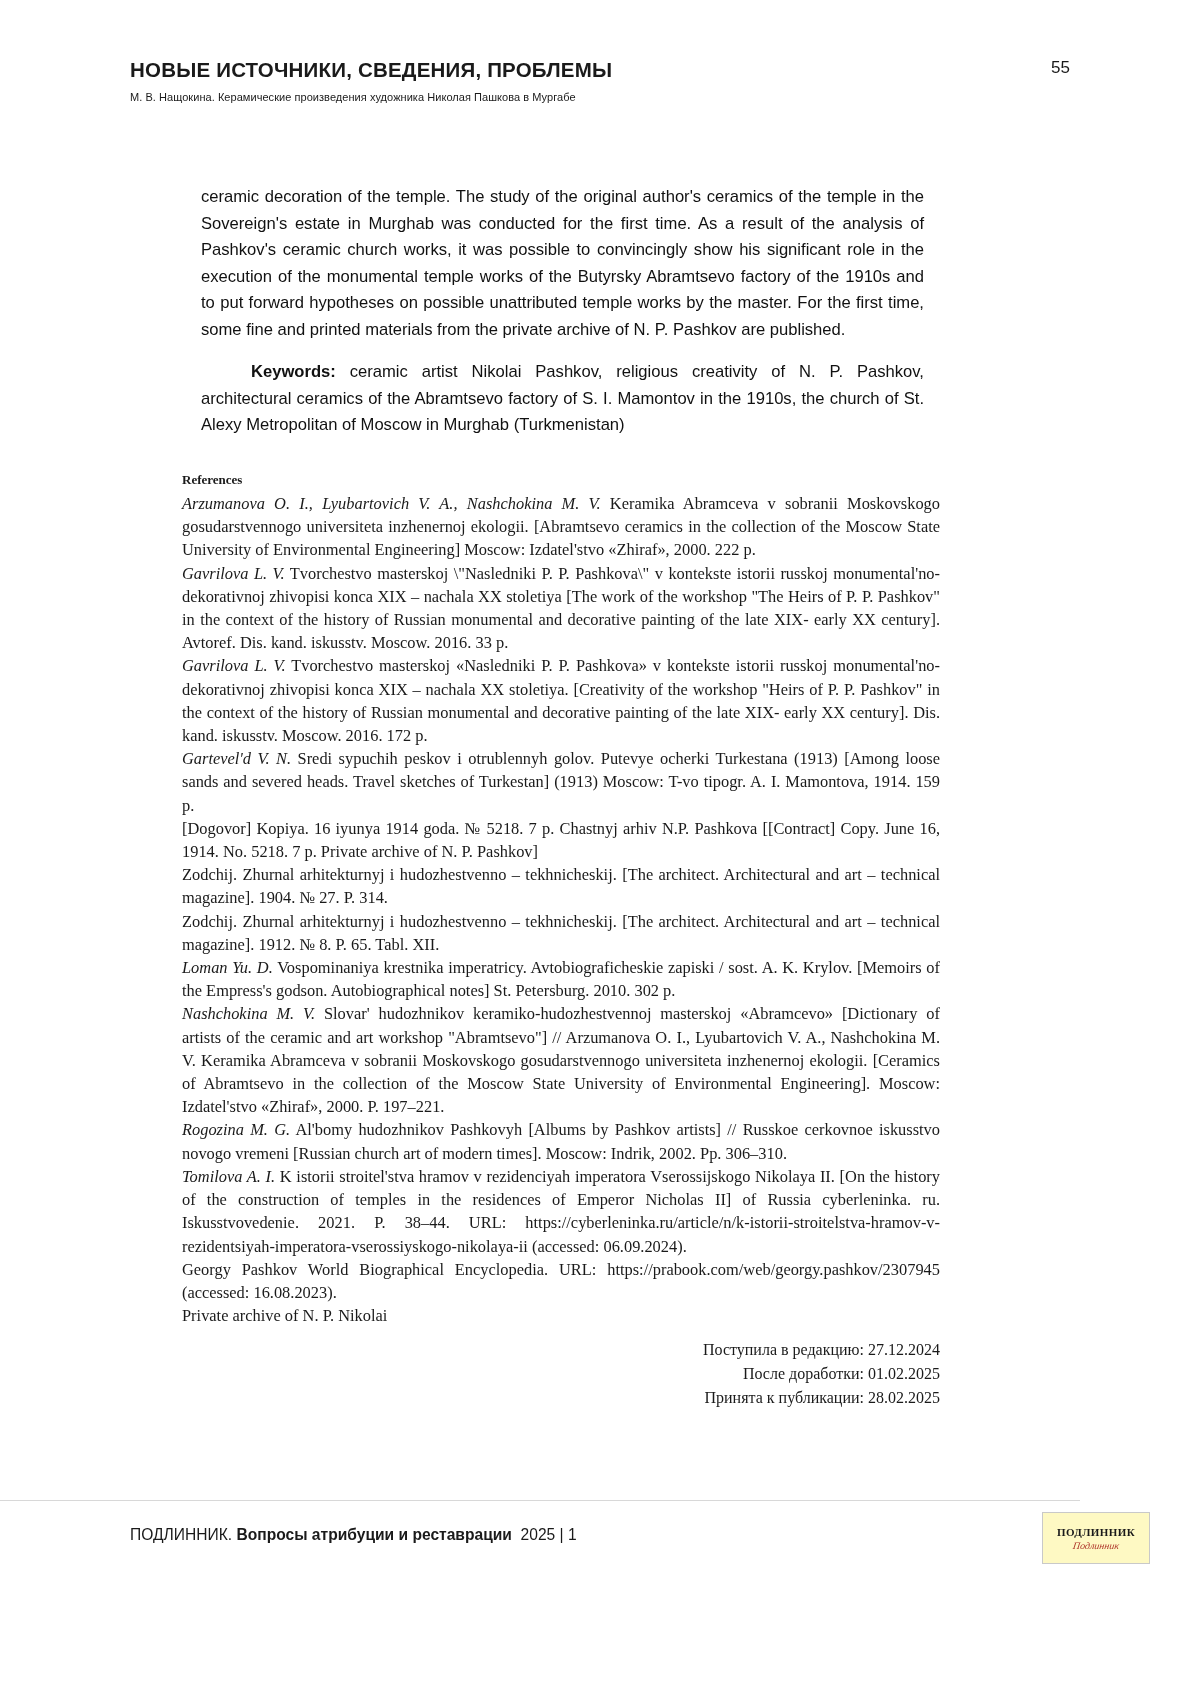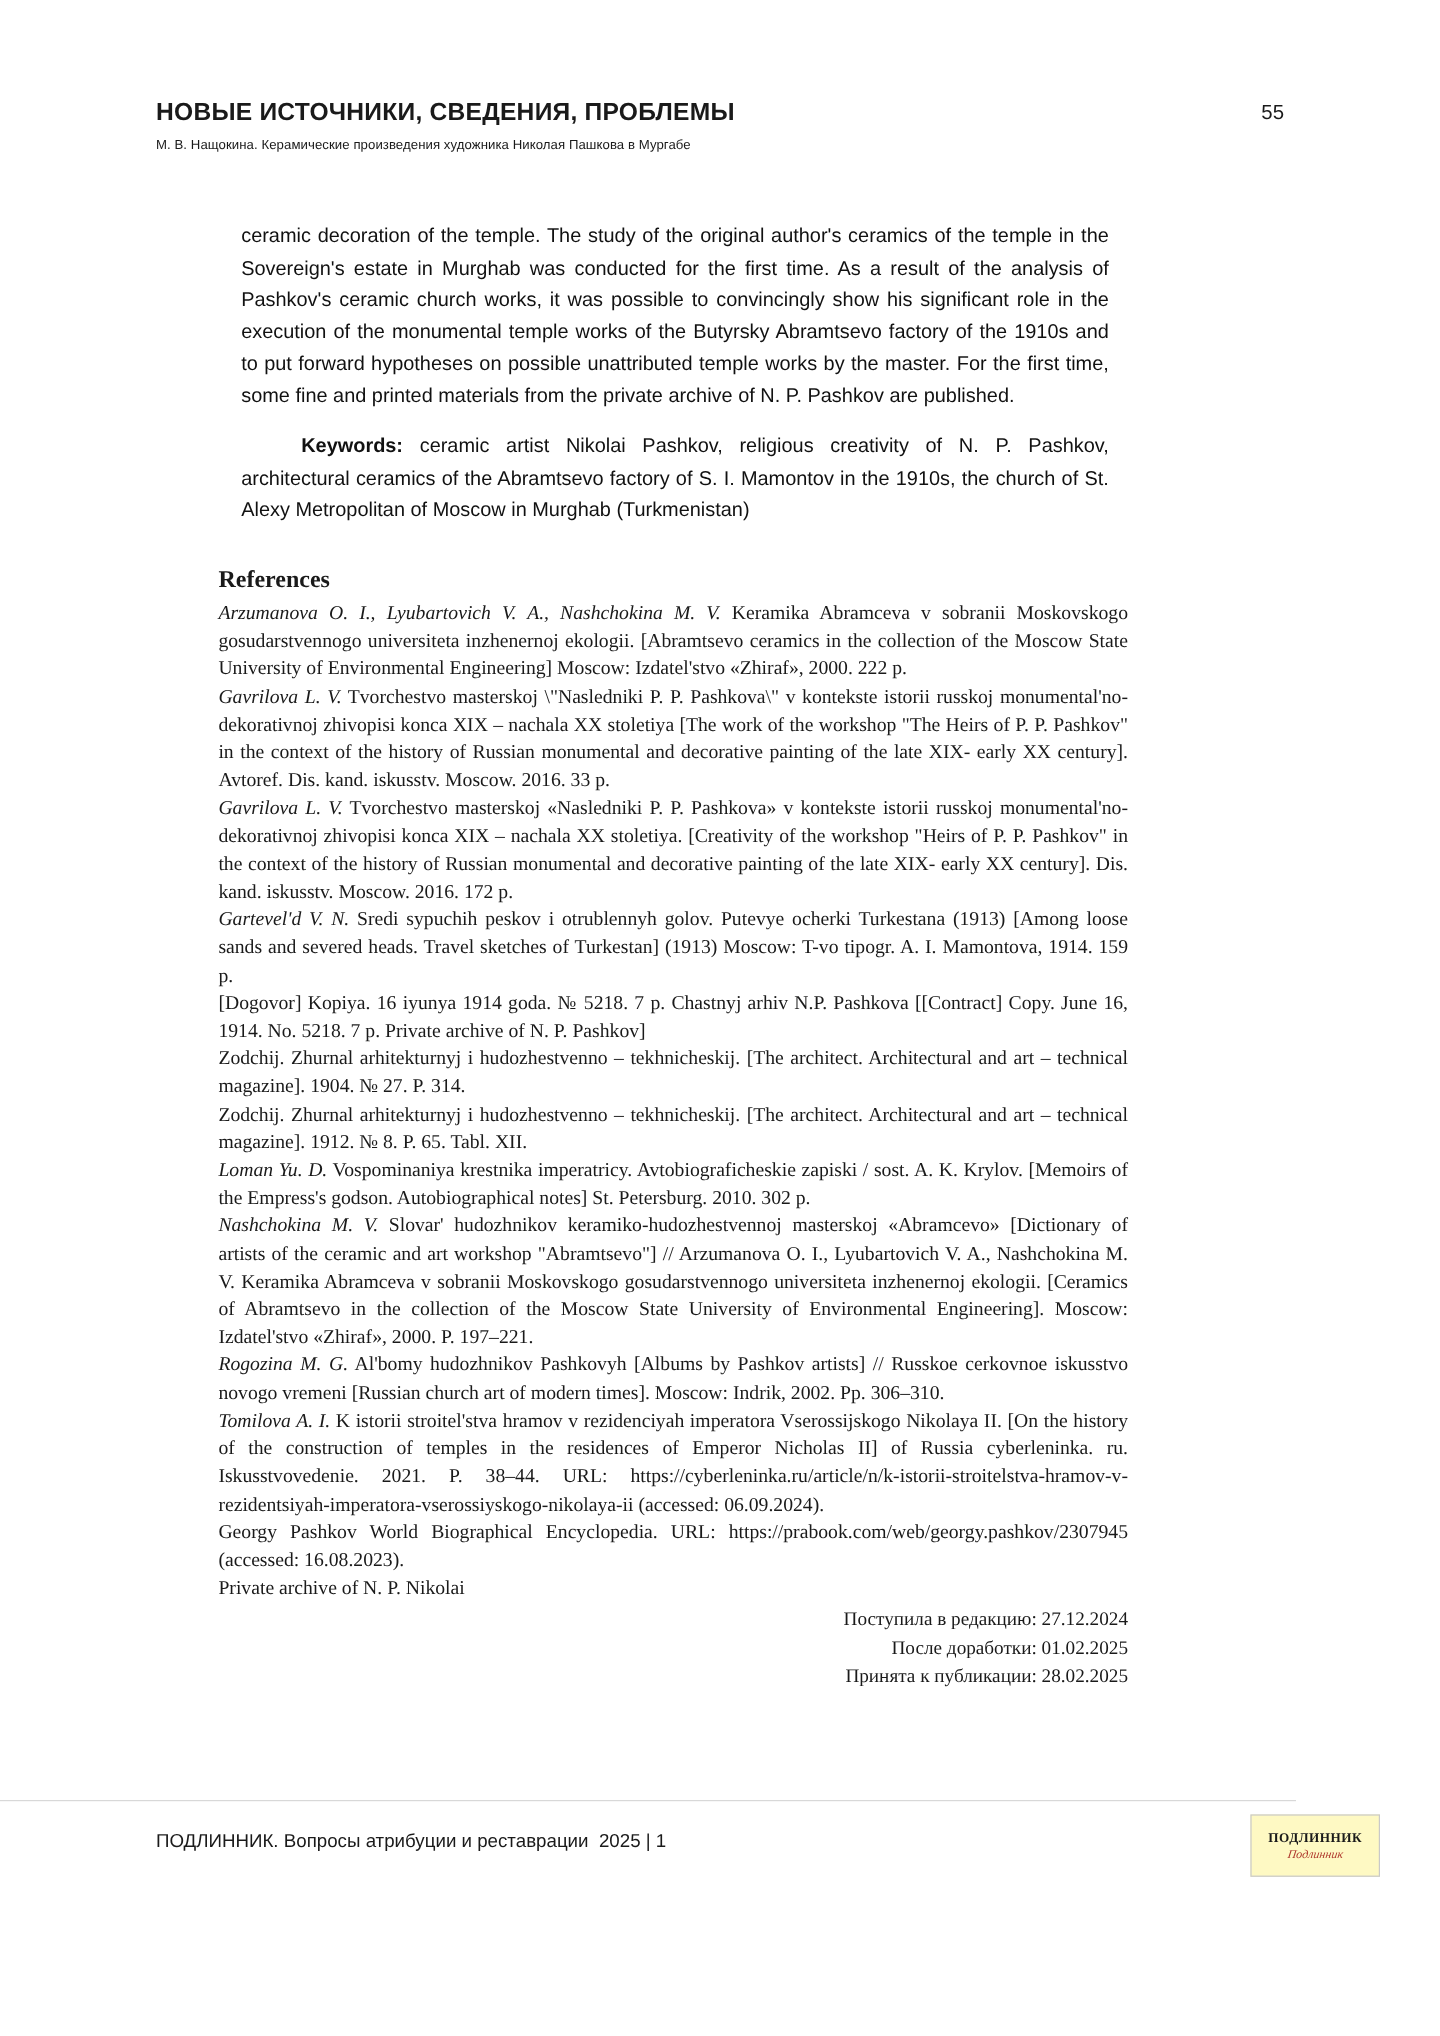--- a/index.html
+++ b/index.html
@@ -24,23 +24,22 @@
 
   
   .header {
     position: absolute;
     left: 130px;
     top: 58px;
     width: 940px;
   }
   .header-row {
     display: flex;
-    align-items: center;
+    align-items: flex-start;
     justify-content: space-between;
-    margin-top: 24px;
   }
   .section-title {
     font-family: "Liberation Sans", sans-serif;
     font-weight: bold;
     font-size: 20.5px;
     letter-spacing: 0.2px;
     color: #1a1a1a;
     white-space: nowrap;
   }
   .page-number {
@@ -81,21 +80,21 @@
   
   .refs {
     position: absolute;
     left: 182px;
     top: 472px;
     width: 758px;
   }
   .refs-title {
     font-family: "Liberation Serif", serif;
     font-weight: bold;
-    font-size: 20px;
+    font-size: 13px;
     margin-bottom: 4px;
   }
   .ref {
     font-size: 16.4px;
     line-height: 23.2px;
     text-align: justify;
     margin: 0;
   }
   .ref i {
     font-style: italic;
@@ -133,21 +132,21 @@
   }
   .footer-text {
     font-family: "Liberation Sans", sans-serif;
     font-size: 15.6px;
     color: #1a1a1a;
   }
   .footer-text b {
     font-weight: normal;
   }
   .footer-text .light {
-    font-weight: normal;
+    font-weight: bold;
     margin-top: 48px;
   }
   .logo {
     position: absolute;
     right: 50px;
     top: 1512px;
     width: 108px;
     height: 52px;
     border: 1px solid #c9c9c9;
     box-sizing: border-box;

